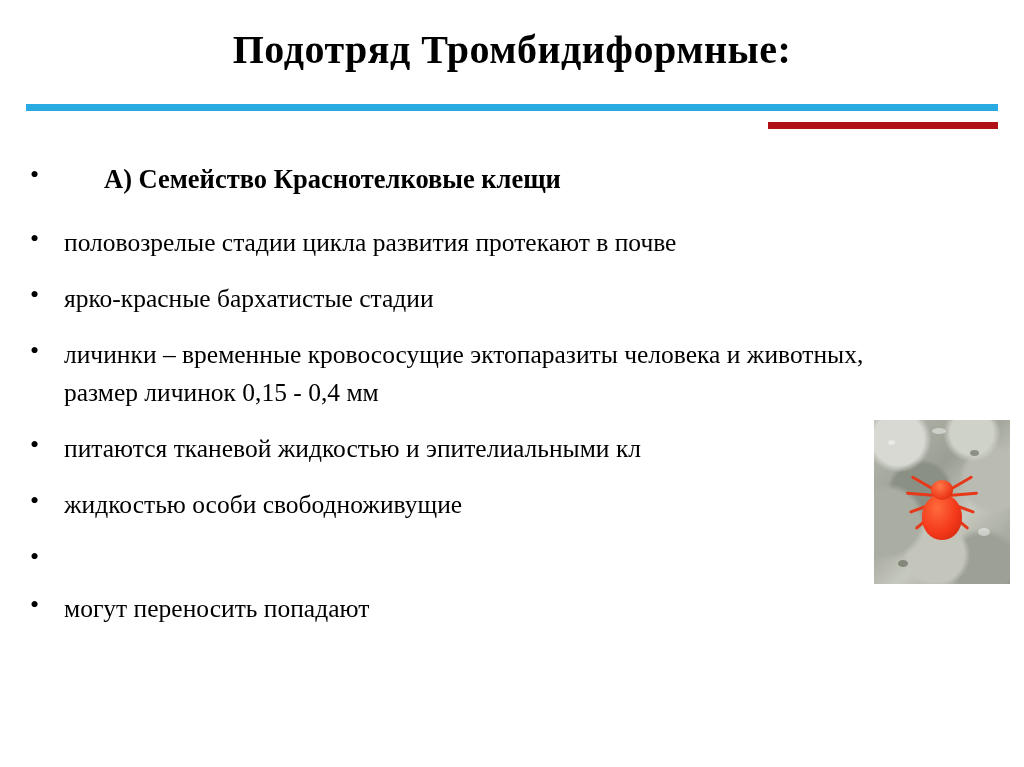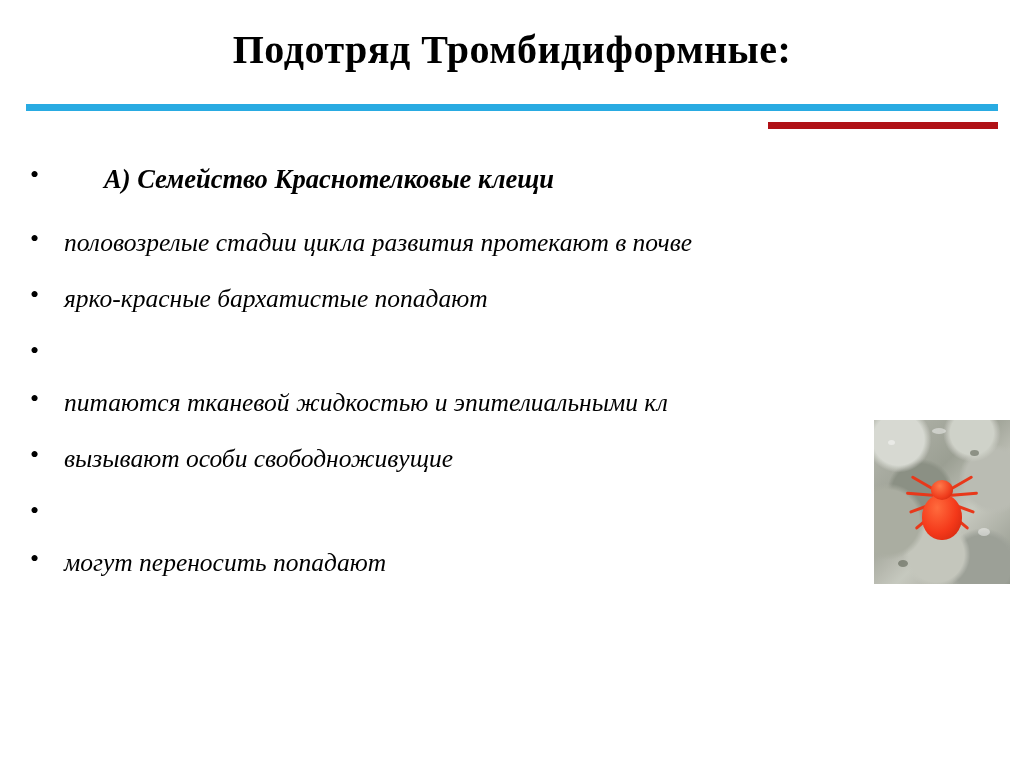--- a/index.html
+++ b/index.html
@@ -76,21 +76,20 @@
     font-size: 26px;
     line-height: 30px;
     text-align: left;
     color: #000;
   }
   .bullet-text {
     flex: 1 1 auto;
     font-size: 25.5px;
     line-height: 38px;
     color: #000;
-    font-style: italic;
   }
 
   
   .bullet-row.level-head .bullet-text {
     font-weight: bold;
     font-size: 26.5px;
     padding-left: 40px;
   }
   .bullet-row.level-head {
     margin-bottom: 26px;
@@ -190,35 +189,36 @@
       <span class="bullet-text">А) Семейство Краснотелковые клещи</span>
     </div>
 
     <div class="bullet-row">
       <span class="bullet-dot">•</span>
       <span class="bullet-text">половозрелые стадии цикла развития протекают в почве</span>
     </div>
 
     <div class="bullet-row">
       <span class="bullet-dot">•</span>
-      <span class="bullet-text">ярко-красные бархатистые попадают</span>
+      <span class="bullet-text">ярко-красные бархатистые стадии</span>
     </div>
 
     <div class="bullet-row wide">
       <span class="bullet-dot">•</span>
+      <span class="bullet-text">личинки – временные кровососущие эктопаразиты человека и животных, размер личинок 0,15 - 0,4 мм</span>
     </div>
 
     <div class="bullet-row">
       <span class="bullet-dot">•</span>
       <span class="bullet-text">питаются тканевой жидкостью и эпителиальными кл</span>
     </div>
 
     <div class="bullet-row">
       <span class="bullet-dot">•</span>
-      <span class="bullet-text">вызывают особи свободноживущие</span>
+      <span class="bullet-text">жидкостью особи свободноживущие</span>
     </div>
 
     <div class="bullet-row narrow">
       <span class="bullet-dot">•</span>
     </div>
 
     <div class="bullet-row">
       <span class="bullet-dot">•</span>
       <span class="bullet-text">могут переносить попадают</span>
     </div>

